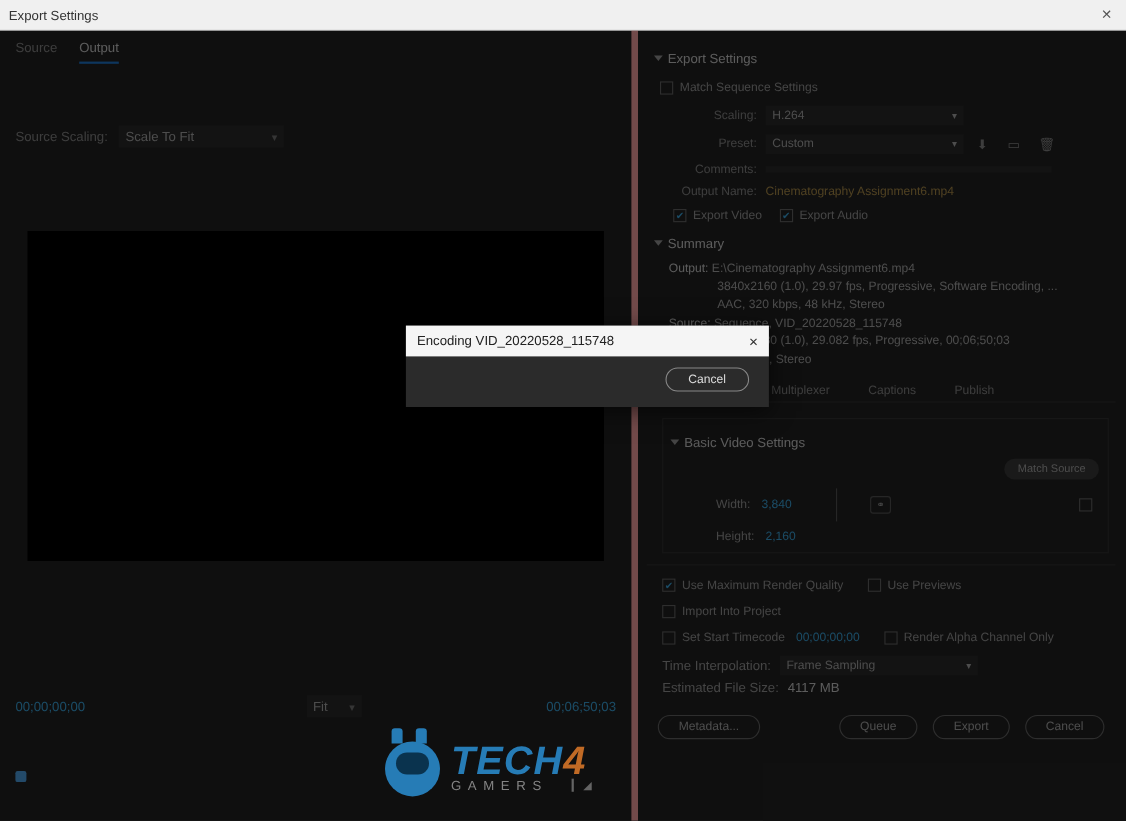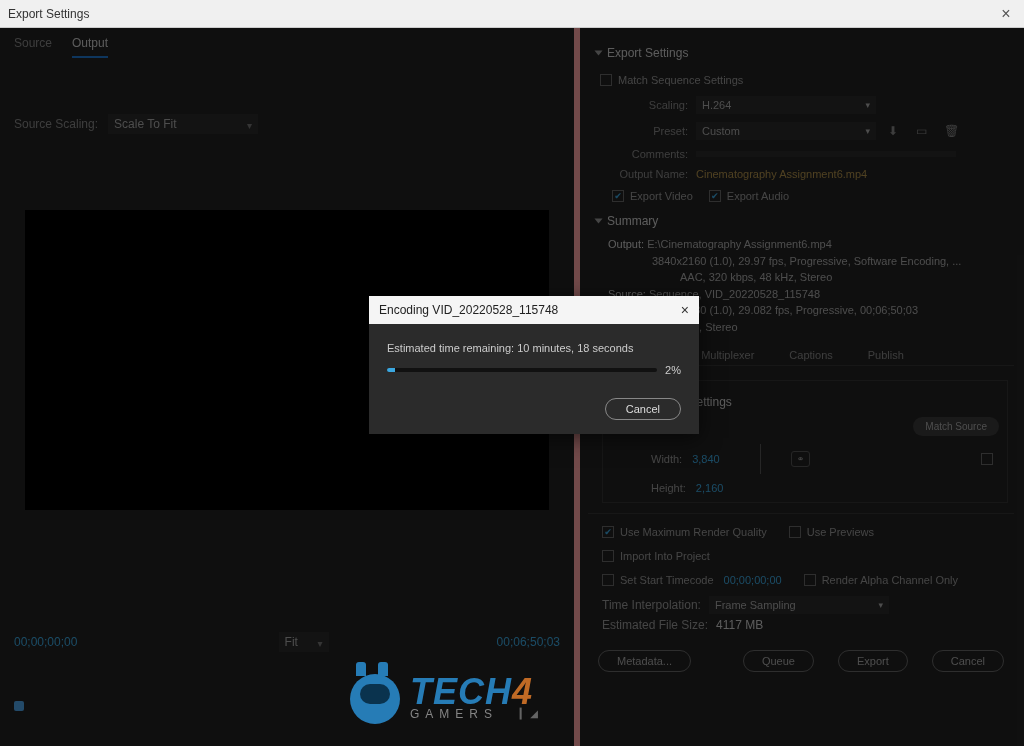--- a/index.html
+++ b/index.html
@@ -49,21 +49,21 @@
   .summary { margin-left: 20px; font-size: 11px; line-height: 1.5; color: #aaa; }
   .summary .lbl { color: #ccc; }
   .tab-strip { display: flex; gap: 35px; margin: 14px 0 6px 20px; font-size: 11px; color: #888; border-bottom: 1px solid #333; padding-bottom: 4px; padding-left: 30px; }
   .bvs-box { border: 1px solid #333; margin: 8px 6px 6px 14px; padding: 8px; }
   .right-btn { float: right; background: #3a3a3a; border-radius: 12px; padding: 4px 12px; font-size: 10px; color: #aaa; }
   .dim-row { display: flex; align-items: center; margin: 8px 0 0 40px; gap: 10px; font-size: 11px; }
   .link-icon { margin-left: 20px; border: 1px solid #555; padding: 2px 5px; font-size: 9px; border-radius: 3px; }
   .bottom-opts { margin-top: 4px; padding: 6px 12px; border-top: 1px solid #333; }
   .bottom-opts .check-row { margin-left: 2px; }
   .pair-row { display: flex; gap: 20px; }
-  .action-row { display: flex; justify-content: flex-end; gap: 24px; padding: 8px 10px; }
+  .action-row { display: flex; justify-content: flex-end; gap: 14px; padding: 8px 10px; }
   .pill-btn { border: 1px solid #666; border-radius: 14px; padding: 4px 18px; font-size: 11px; color: #aaa; }
   .icon-btn { width: 16px; height: 14px; display: inline-block; color: #888; font-size: 12px; margin-left: 4px; }
   
   
   .encode-dialog { position: absolute; left: 369px; top: 296px; width: 330px; background: #2b2b2b; z-index: 10; box-shadow: 0 4px 20px rgba(0,0,0,0.6); }
   .enc-head { background: #f5f5f5; color: #222; font-size: 12px; padding: 6px 10px; display: flex; align-items: center; }
   .enc-head .x { margin-left: auto; font-size: 14px; color: #333; }
   .enc-body { padding: 18px 18px 12px; color: #ccc; font-size: 11px; }
   .prog-row { display: flex; align-items: center; gap: 8px; margin-top: 10px; }
   .prog-bar { flex: 1; height: 4px; background: #111; border-radius: 2px; position: relative; overflow: hidden; }
@@ -166,21 +166,21 @@
       <div class="check-row">
           <span class="checkbox checked"></span>
           <span>Export Audio</span>
         </div>
     </div>
 
     <div class="section-head">Summary</div>
     <div class="summary">
       <div><span class="lbl">Output:</span> <span>E:\Cinematography Assignment6.mp4</span></div>
       <div style="margin-left:44px">3840x2160 (1.0), 29.97 fps, Progressive, Software Encoding, ...</div>
-      <div style="margin-left:72px">AAC, 320 kbps, 48 kHz, Stereo</div>
+      <div style="margin-left:44px">AAC, 320 kbps, 48 kHz, Stereo</div>
       <div><span class="lbl">Source:</span> <span>Sequence, VID_20220528_115748</span></div>
       <div style="margin-left:44px">1920x1080 (1.0), 29.082 fps, Progressive, 00;06;50;03</div>
       <div style="margin-left:44px">48000 Hz, Stereo</div>
     </div>
 
     <div class="tab-strip">
       <span>Audio</span>
       <span>Multiplexer</span>
       <span>Captions</span>
       <span>Publish</span>
@@ -253,29 +253,20 @@
   </div>
 </div>
 
 <div class="dim-overlay"></div>
 
 <div class="encode-dialog">
   <div class="enc-head">
     <span>Encoding VID_20220528_115748</span>
     <span class="x">×</span>
   </div>
-  <div class="enc-body">
-    <div>Estimated time remaining: 10 minutes, 18 seconds</div>
-    <div class="prog-row">
-      <div class="prog-bar">
-          <div class="prog-fill"></div>
-        </div>
-      <span>2%</span>
-    </div>
-  </div>
   <div class="enc-foot">
     <button class="enc-cancel">Cancel</button>
   </div>
 </div>
 
 <div class="watermark">
   <div class="mascot">
     <div class="mascot-horn l"></div>
       <div class="mascot-horn r"></div>
     <div class="mascot-body"></div>

